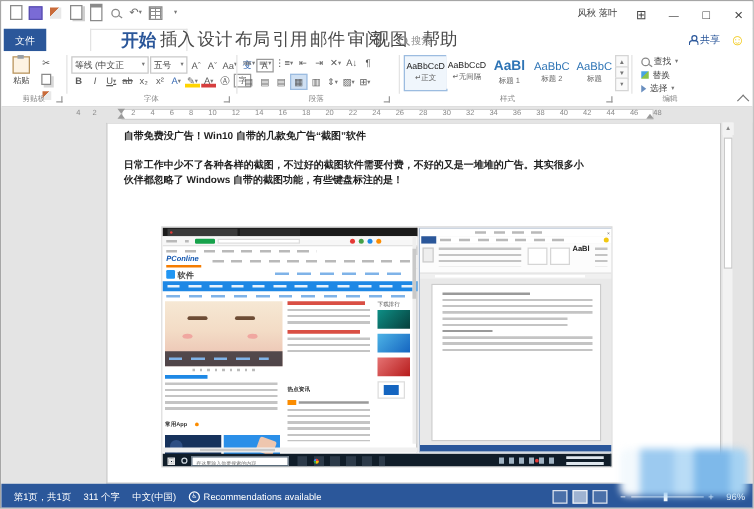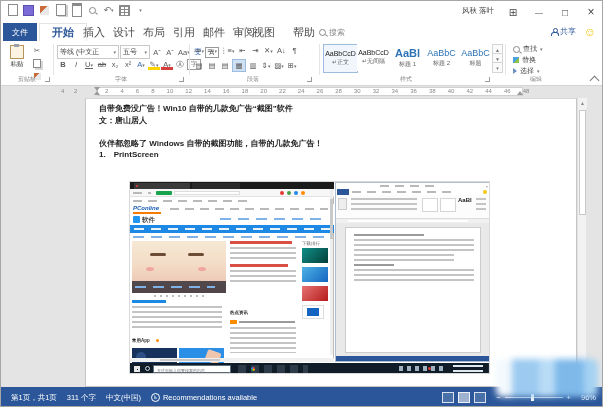--- a/index.html
+++ b/index.html
@@ -17,21 +17,21 @@
      repeating-linear-gradient(90deg,#8a8a8a 0 1px,transparent 1px 4px),
      repeating-linear-gradient(180deg,#8a8a8a 0 1px,transparent 1px 3px);}
   .title-text{left:0;top:4px;width:603px;text-align:center;font-size:8px;color:#454545;}
   .username{top:5px;right:110px;font-size:7.5px;color:#454545;}
   .winctl{top:0;height:22px;width:26px;display:flex;align-items:center;justify-content:center;font-size:10px;color:#444;}
   .i-ribbonopts::before{content:"⊞";} .i-min::before{content:"—";font-size:8px;} .i-max::before{content:"□";} .i-close::before{content:"×";font-size:12px;}
   
   .tabrow{left:0;top:22px;width:603px;height:18px;background:#fff;}
   .filetab{left:2px;top:0;width:34px;height:18px;background:#2b579a;color:#fff;font-size:8px;
            display:flex;align-items:center;justify-content:center;}
-  .rtab{top:0;height:18px;display:flex;align-items:center;justify-content:center;font-size:11px;color:#4a4a4a;padding:0 12px;}
+  .rtab{top:0;height:18px;display:flex;align-items:center;justify-content:center;font-size:14px;color:#4a4a4a;padding:0 24px;margin-left:33px;}
   .rtab.active{color:#2b579a;background:#fff;border:1px solid #e3e3e3;border-bottom:none;font-weight:bold;}
   .tabsearch{top:4px;display:flex;align-items:center;gap:3px;font-size:8px;color:#8a8a8a;}
   .mag{width:5px;height:5px;border:1px solid #888;border-radius:50%;position:relative;display:inline-block;}
   .mag::after{content:"";position:absolute;width:3px;height:1px;background:#888;right:-3px;bottom:-1px;transform:rotate(35deg);}
   .share{top:3px;right:28px;display:flex;align-items:center;gap:3px;font-size:8px;color:#2b579a;}
   .person{width:6px;height:8px;position:relative;display:inline-block;}
   .person::before{content:"";position:absolute;left:1.5px;top:0;width:3px;height:3px;border:1px solid #2b579a;border-radius:50%;}
   .person::after{content:"";position:absolute;left:0;bottom:0;width:6px;height:3px;border:1px solid #2b579a;border-bottom:none;border-radius:3px 3px 0 0;}
   .smiley{top:2px;right:8px;font-size:12px;color:#f2c811;line-height:14px;}
   
@@ -289,23 +289,22 @@
         <div class="ind-tri" style="border-top:4px solid #9a9a9a;"></div>
         <div class="ind-tri" style="border-bottom:4px solid #9a9a9a;"></div>
       </div>
       <div class="abs" style="left:516px;top:5px;">
         <div class="ind-tri" style="border-bottom:4px solid #9a9a9a;"></div>
       </div>
     </div>
 
     <div class="abs page">
       <div class="docline" style="top:4px;">自带免费没广告！Win10 自带的几款免广告“截图”软件</div>
-      <div class="docline" style="top:15.5px;">文：唐山居人</div>
-      <div class="docline" style="top:38.5px;">伙伴都忽略了 Windows 自带的截图功能，自带的几款免广告！</div>
-      <div class="docline" style="top:50px;">1.　PrintScreen</div>
+      <div class="docline" style="top:27px;">日常工作中少不了各种各样的截图，不过好的截图软件需要付费，不好的又是一堆堆的广告。其实很多小</div>
+      <div class="docline" style="top:38.5px;">伙伴都忽略了 Windows 自带的截图功能，有些键盘标注的是！</div>
 
       <div class="abs shot">
 
         <div class="abs" style="left:0;top:0;width:204px;height:180px;background:#fff;border-right:1px solid #bbb;">
           <div class="abs" style="left:0;top:0;width:204px;height:7px;background:#1b1b1b;">
             <div class="abs" style="left:4px;top:1px;width:56px;height:6px;background:#3a3a3a;">
               <span class="abs" style="left:2px;top:2px;width:2px;height:2px;background:#e53935;border-radius:50%;"></span>
             </div>
             <div class="abs" style="left:62px;top:1px;width:48px;height:6px;background:#2a2a2a;"></div>
           </div>

